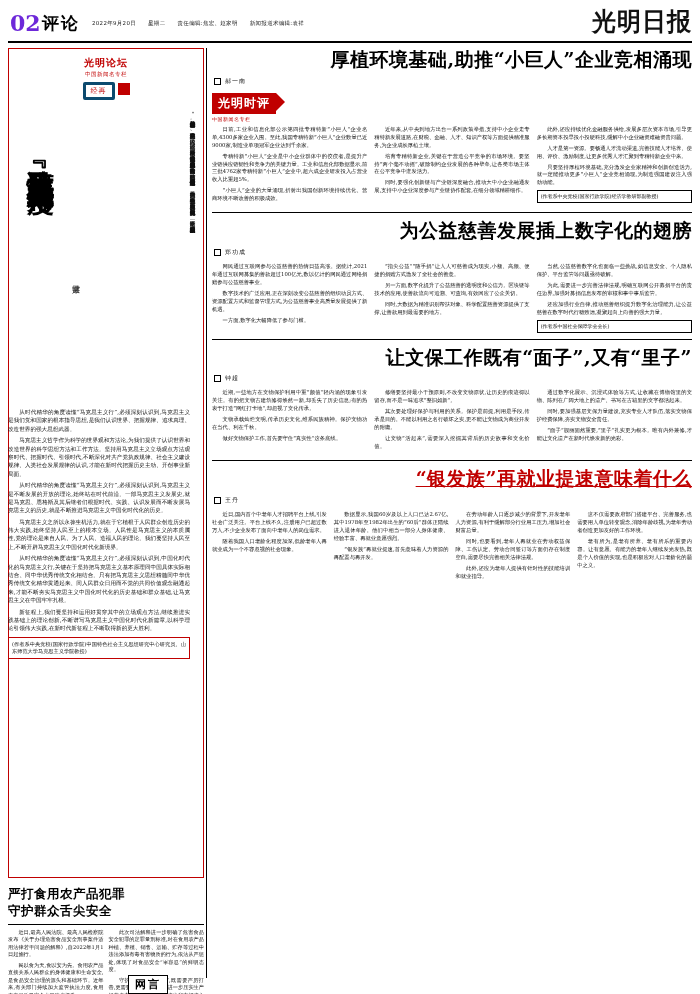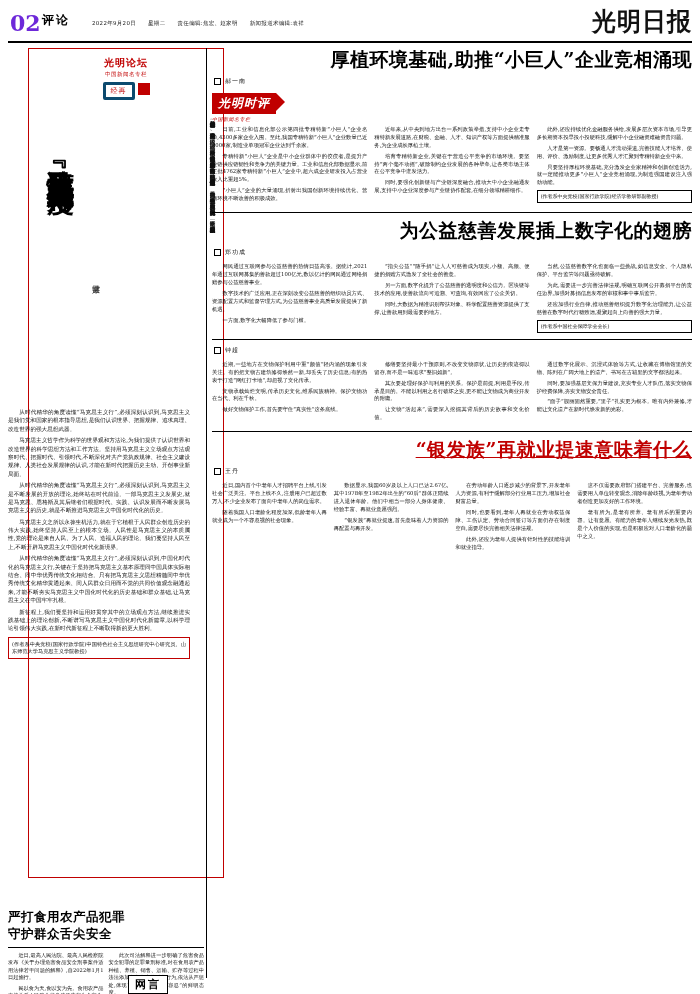--- a/index.html
+++ b/index.html
@@ -2,28 +2,28 @@
 <html><head>
 <meta charset="utf-8">
 <style>
   html,body{margin:0;padding:0;background:#fff;}
   body{width:700px;height:994px;font-family:"DejaVu Sans","Liberation Sans",sans-serif;color:#000;}
   .page{position:relative;width:700px;height:994px;overflow:hidden;background:#fff;}
 
   
   .masthead{position:absolute;left:0;top:0;width:700px;height:42px;}
   .pagenum{position:absolute;left:10px;top:10px;font-size:22px;color:#6d28d9;font-family:"DejaVu Serif","Liberation Serif",serif;font-weight:bold;}
-  .sectitle{position:absolute;left:42px;top:12px;font-size:12px;font-weight:bold;letter-spacing:2px;font-family:"DejaVu Serif","Liberation Serif",serif;}
+  .sectitle{position:absolute;left:42px;top:12px;font-size:17px;font-weight:bold;letter-spacing:2px;font-family:"DejaVu Serif","Liberation Serif",serif;}
   .dateline{position:absolute;left:92px;top:20px;font-size:5.5px;color:#222;letter-spacing:.3px;}
   .dateline span{margin-right:10px;}
   .logo{position:absolute;right:8px;top:6px;font-size:24px;font-weight:bold;font-family:"DejaVu Serif","Liberation Serif",serif;letter-spacing:1px;color:#111;transform:scaleY(1.05);}
   .rule-top{position:absolute;left:8px;top:41px;width:684px;height:2px;background:#000;}
 
   
-  .leftcol{position:absolute;left:8px;top:48px;width:196px;height:830px;border:1.4px solid #c00000;box-sizing:border-box;padding:5px;margin-left:20px;}
+  .leftcol{position:absolute;left:8px;top:48px;width:196px;height:830px;border:1.4px solid #c00000;box-sizing:border-box;padding:5px;}
   .forumhead{text-align:center;margin-top:2px;}
   .forum-title{font-size:10px;color:#c00000;font-weight:bold;letter-spacing:1px;font-family:"DejaVu Serif","Liberation Serif",serif;}
   .forum-sub{font-size:5.5px;color:#c00000;letter-spacing:.5px;margin-top:1px;}
   .forum-seal{display:inline-block;margin-top:3px;border:3px solid #0c4a6e;color:#c00000;font-size:7px;padding:1px 5px;border-radius:2px;letter-spacing:1px;}
   .seal-sq{display:inline-block;width:12px;height:12px;background:#c00000;vertical-align:middle;margin-left:3px;}
 
   .headline-v{position:absolute;left:18px;top:100px;width:120px;height:280px;}
   .hl-main{writing-mode:vertical-rl;text-orientation:upright;font-family:"DejaVu Serif","Liberation Serif",serif;font-weight:bold;font-size:27px;line-height:1.02;letter-spacing:1px;height:270px;}
   .author-v{position:absolute;left:60px;top:230px;writing-mode:vertical-rl;text-orientation:upright;font-size:8px;color:#333;}
 
@@ -51,21 +51,21 @@
   .art h2{margin:0;font-family:"DejaVu Serif","Liberation Serif",serif;font-weight:bold;font-size:19px;letter-spacing:.5px;line-height:1.25;text-align:right;}
   .byline{font-size:6px;margin:5px 0 6px 2px;color:#111;letter-spacing:1px;}
   .byline .sq{display:inline-block;width:5px;height:5px;border:1px solid #000;margin-right:4px;vertical-align:middle;}
   .cols{display:flex;gap:7px;font-family:"DejaVu Serif","Liberation Serif",serif;font-size:5.3px;line-height:1.5;text-align:justify;color:#111;}
   .cols > div{flex:1;}
   .cols p{margin:0 0 3px 0;text-indent:2em;}
   .sigbox{border:1px solid #000;padding:2px 3px;font-size:5px;line-height:1.35;margin-top:3px;}
 
   .pinglogo{display:inline-block;background:#c00000;color:#fff;font-family:"DejaVu Serif","Liberation Serif",serif;font-weight:bold;font-size:12px;padding:2px 6px;letter-spacing:1px;}
   .pingsub{font-size:5px;color:#c00000;margin-top:2px;letter-spacing:.5px;}
-  .pingwrap{margin-bottom:4px;font-style:italic;}
+  .pingwrap{margin-bottom:4px;}
   .arrow{display:inline-block;width:0;height:0;border-top:9px solid transparent;border-bottom:9px solid transparent;border-left:9px solid #c00000;vertical-align:middle;}
 
   .hl-quote{color:#c00000;text-decoration:underline;}
 </style>
 </head>
 <body>
 
 <div class="page">
 
   <div class="masthead">
@@ -100,21 +100,21 @@
     <p>从时代精华的角度读懂“马克思主义行”,必须深刻认识到,马克思主义是我们党和国家的根本指导思想,是我们认识世界、把握规律、追求真理、改造世界的强大思想武器。</p>
     <p>马克思主义哲学作为科学的世界观和方法论,为我们提供了认识世界和改造世界的科学思想方法和工作方法。坚持用马克思主义立场观点方法观察时代、把握时代、引领时代,不断深化对共产党执政规律、社会主义建设规律、人类社会发展规律的认识,才能在新时代把握历史主动、开创事业新局面。</p>
     <p>从时代精华的角度读懂“马克思主义行”,必须深刻认识到,马克思主义是不断发展的开放的理论,始终站在时代前沿。一部马克思主义发展史,就是马克思、恩格斯及其后继者们根据时代、实践、认识发展而不断发展马克思主义的历史,就是不断推进马克思主义中国化时代化的历史。</p>
     <p>马克思主义之所以永葆生机活力,就在于它植根于人民群众创造历史的伟大实践,始终坚持人民至上的根本立场。人民性是马克思主义的本质属性,党的理论是来自人民、为了人民、造福人民的理论。我们要坚持人民至上,不断开辟马克思主义中国化时代化新境界。</p>
     <p>从时代精华的角度读懂“马克思主义行”,必须深刻认识到,中国化时代化的马克思主义行,关键在于坚持把马克思主义基本原理同中国具体实际相结合、同中华优秀传统文化相结合。只有把马克思主义思想精髓同中华优秀传统文化精华贯通起来、同人民群众日用而不觉的共同价值观念融通起来,才能不断夯实马克思主义中国化时代化的历史基础和群众基础,让马克思主义在中国牢牢扎根。</p>
     <p>新征程上,我们要坚持和运用好贯穿其中的立场观点方法,继续推进实践基础上的理论创新,不断谱写马克思主义中国化时代化新篇章,以科学理论引领伟大实践,在新时代新征程上不断取得新的更大胜利。</p>
     <div class="lsig">(作者系中央党校(国家行政学院)中国特色社会主义思想研究中心研究员、山东师范大学马克思主义学院教授)</div>
   </div>
 
   <div class="lowleft">
-    <div class="ll-title" style="white-space:pre-line;margin-top:23px;">严打食用农产品犯罪
+    <div class="ll-title" style="white-space:pre-line;">严打食用农产品犯罪
 守护群众舌尖安全</div>
     <div class="ll-rule"></div>
     <div class="ll-cols">
       <div>
         <p>近日,最高人民法院、最高人民检察院发布《关于办理危害食品安全刑事案件适用法律若干问题的解释》,自2022年1月1日起施行。</p>
         <p>民以食为天,食以安为先。食用农产品直接关系人民群众的身体健康和生命安全,是食品安全治理的源头和基础环节。近年来,有关部门持续加大监管执法力度,食用农产品质量安全水平稳步提升。</p>
 
       </div>
       <div>
         <p>此次司法解释进一步明确了危害食品安全犯罪的定罪量刑标准,对在食用农产品种植、养殖、销售、运输、贮存等过程中违法添加有毒有害物质的行为,依法从严惩处,体现了对食品安全“零容忍”的鲜明态度。</p>
@@ -175,20 +175,21 @@
           <p>当然,公益慈善数字化也面临一些挑战,如信息安全、个人隐私保护、平台监管等问题亟待破解。</p>
           <p>为此,需要进一步完善法律法规,明确互联网公开募捐平台的责任边界,加强对募捐信息发布的审核和事中事后监管。</p>
           <p>还应加强行业自律,推动慈善组织提升数字化治理能力,让公益慈善在数字时代行稳致远,凝聚起向上向善的强大力量。</p>
           <div class="sigbox">(作者系中国社会保障学会会长)</div>
         </div>
       </div>
       <div class="art-rule"></div>
     </div>
 
     <div class="art">
+      <h2>让文保工作既有“面子”,又有“里子”</h2>
       <div class="byline"><span class="sq"></span><span>钟超</span></div>
       <div class="cols">
         <div>
           <p>近期,一些地方在文物保护利用中重“颜值”轻内涵的现象引发关注。有的把文物古建筑修得焕然一新,却丢失了历史信息;有的热衷于打造“网红打卡地”,却忽视了文化传承。</p>
           <p>文物承载灿烂文明,传承历史文化,维系民族精神。保护文物功在当代、利在千秋。</p>
           <p>做好文物保护工作,首先要守住“真实性”这条底线。</p>
         </div>
         <div>
           <p>修缮要坚持最小干预原则,不改变文物原状,让历史的痕迹得以留存,而不是一味追求“整旧如新”。</p>
           <p>其次要处理好保护与利用的关系。保护是前提,利用是手段,传承是目的。不能以利用之名行破坏之实,更不能让文物成为商业开发的附庸。</p>

